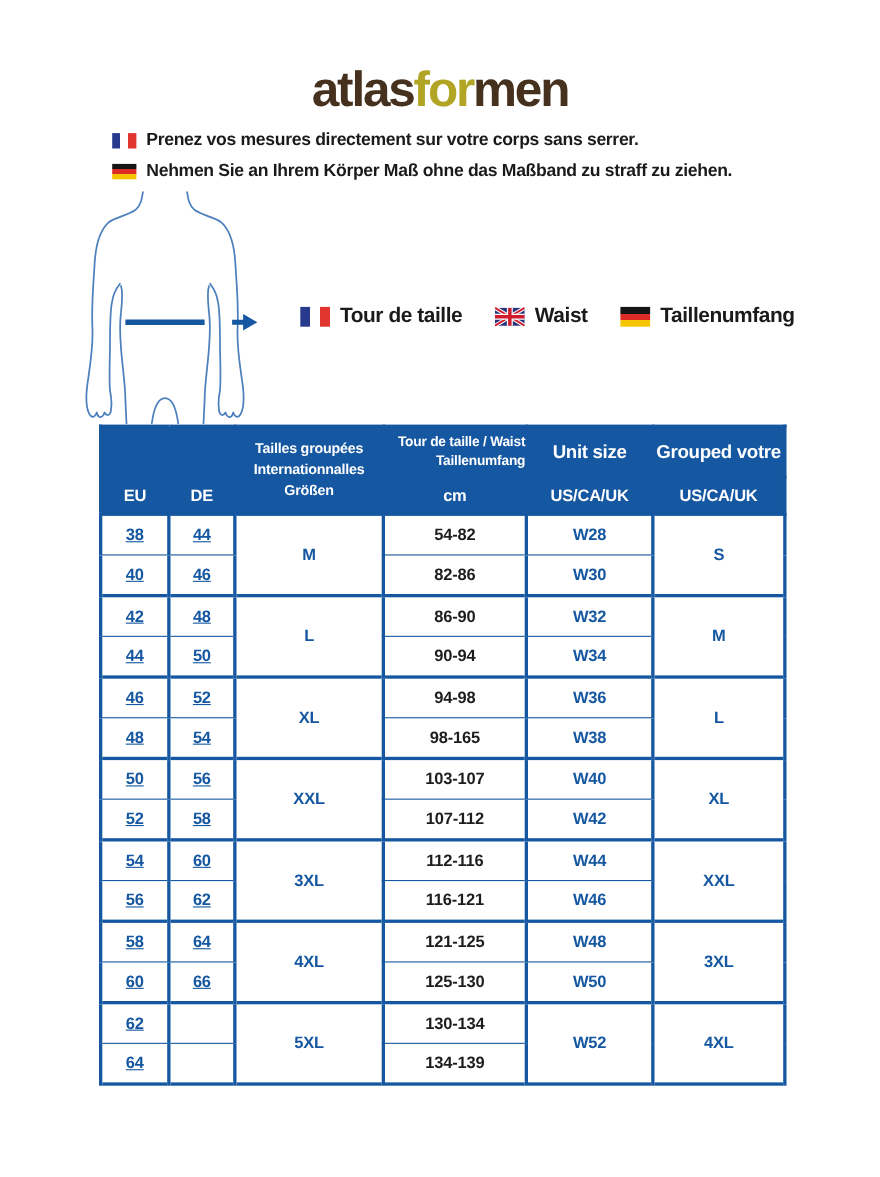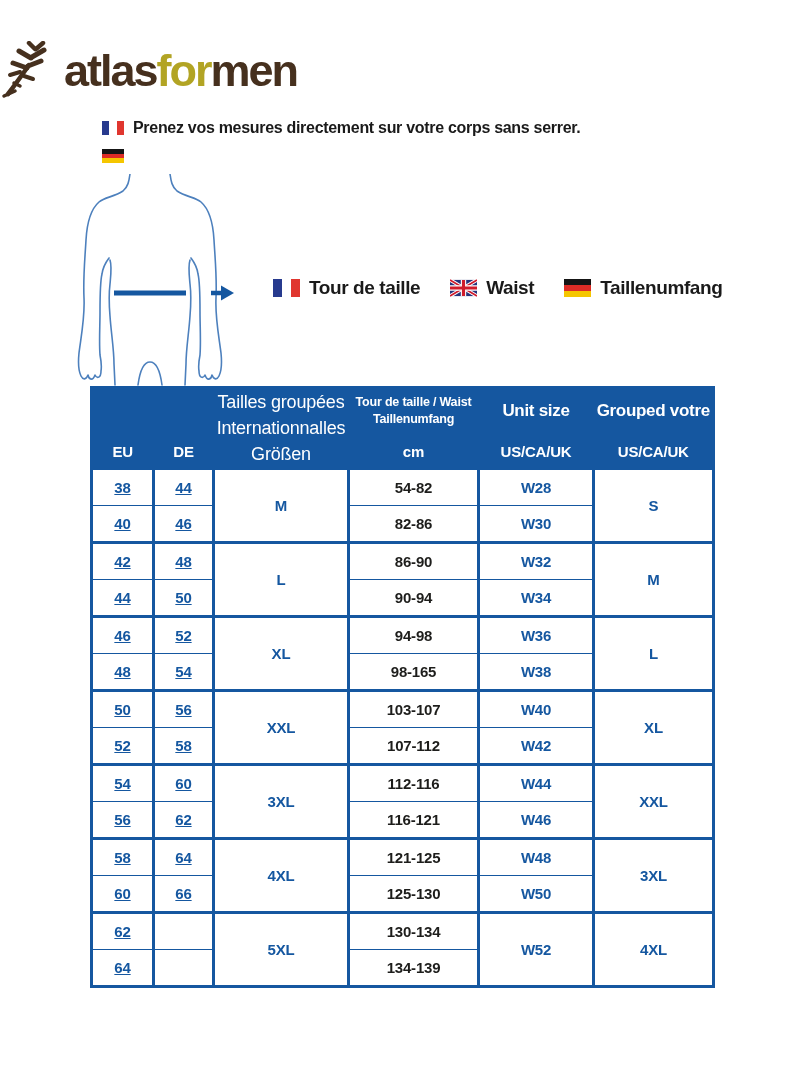--- a/index.html
+++ b/index.html
@@ -10,21 +10,21 @@
     --ink:#1a1a1a;
     --outline:#4d80bd;
   }
   *{box-sizing:border-box;}
   html,body{margin:0;padding:0;}
   body{
     width:800px;height:1070px;overflow:hidden;background:#ffffff;
     font-family:"Liberation Sans", sans-serif;color:var(--ink);
   }
   
-  .logo-row{padding-top:38px;display:flex;justify-content:flex-start;align-items:center;gap:10px;height:102px;}
+  .logo-row{padding-top:38px;display:flex;justify-content:center;align-items:center;gap:20px;height:102px;flex-direction:column;}
   .logo-text{font-size:45px;font-weight:700;letter-spacing:-2px;line-height:1;}
   .logo-text .p1,.logo-text .p3{color:var(--brown);}
   .logo-text .p2{color:var(--olive);}
   
   .instructions{margin:12px 0 0 55px;}
   .instr{display:flex;align-items:center;gap:9px;height:28px;font-size:16px;font-weight:700;letter-spacing:-0.3px;white-space:nowrap;padding-left:47px;}
   .flag{width:22px;height:14px;flex:0 0 auto;display:inline-block;}
   .flag-fr{background:linear-gradient(to right,#273a8e 33.4%,#ffffff 33.4% 66.7%,#e0362f 66.7%);}
   .flag-de{background:linear-gradient(to bottom,#151515 33.4%,#dd2c26 33.4% 66.7%,#f5c600 66.7%);}
   .flag svg{display:block;width:100%;height:100%;}
@@ -33,22 +33,22 @@
   .body-svg{position:absolute;left:64px;top:0;}
   .legend{position:absolute;left:256px;top:103px;display:flex;align-items:center;gap:30px;margin-left:17px;}
   .legend-item{display:flex;align-items:center;gap:9px;font-size:19px;font-weight:700;letter-spacing:-0.4px;white-space:nowrap;}
   .legend-item .flag{width:27px;height:18px;}
   
   .size-table{border-collapse:collapse;table-layout:fixed;width:622px;margin:0 0 0 90px;border:3px solid var(--blue);}
   .size-table th,.size-table td{text-align:center;vertical-align:middle;padding:0;}
   .size-table thead th{background:var(--blue);color:#ffffff;border:2.5px solid var(--blue);}
   .size-table thead tr:first-child th{height:46px;}
   .size-table thead tr:last-child th{height:34px;text-align:center;}
-  th.hd-int{font-size:18px;font-weight:400;line-height:1.45;white-space:pre-line;letter-spacing:-0.2px;}
-  th.hd-waist{font-size:12.5px;font-weight:700;line-height:1.4;white-space:pre-line;letter-spacing:-0.2px;}
+  th.hd-int{font-size:13px;font-weight:700;line-height:1.45;white-space:pre-line;letter-spacing:-0.2px;}
+  th.hd-waist{font-size:12.5px;font-weight:700;line-height:1.4;white-space:pre-line;letter-spacing:-0.2px;text-align:right;}
   th.hd-big{font-size:17px;font-weight:700;letter-spacing:-0.3px;}
   th.sub{background:var(--gray);color:#1d1d1b;font-size:15px;font-weight:700;letter-spacing:-0.2px;}
   .size-table tbody td{
     border:1.5px solid var(--blue);border-left-width:3px;border-right-width:3px;
     height:37px;background:#ffffff;font-size:15px;letter-spacing:-0.2px;
   }
   .size-table tbody tr.grp-start td{border-top-width:3px;}
   td.num{color:var(--blue);font-weight:700;text-decoration:underline;}
   td.intv{color:var(--blue);font-weight:700;font-size:15.5px;}
   td.cmv{color:#1d1d1b;font-weight:700;}
@@ -77,20 +77,21 @@
   <div class="logo-text"><span class="p1">atlas</span><span class="p2">for</span><span class="p3">men</span></div>
 </header>
 
 <section class="instructions">
   <div class="instr">
     <span class="flag flag-fr"></span>
     <span>Prenez vos mesures directement sur votre corps sans serrer.</span>
   </div>
   <div class="instr">
     <span class="flag flag-de"></span>
+    <span>Nehmen Sie an Ihrem Körper Maß ohne das Maßband zu straff zu ziehen.</span>
   </div>
 </section>
 
 <section class="figure-row">
   <svg class="body-svg" width="172" height="212" viewBox="0 0 172 212" aria-hidden="true">
     <g stroke="#4d80bd" stroke-width="1.6" fill="none" stroke-linecap="round" stroke-linejoin="round">
 
       <path d="M66 0 C65 7 64 13 59 17 C50 23 41 23 35 28 C27 35 23 48 22 66 C21 84 19 103 20 124 C21 143 17 163 15 179 C14 189 15 198 17 202 C19 206 22 206 24 201 C25 206 29 207 31 201 C33 205 37 204 37 197 C38 191 37 186 36 181 C35 168 36 152 36 138 C36 124 36 108 38 100 C39 92 42 88 45 84"></path>
 
       <path d="M46 86 C48 92 47 100 46 110 C45 118 45 130 46 142 C47 158 50 175 50 190 L51 211"></path>

